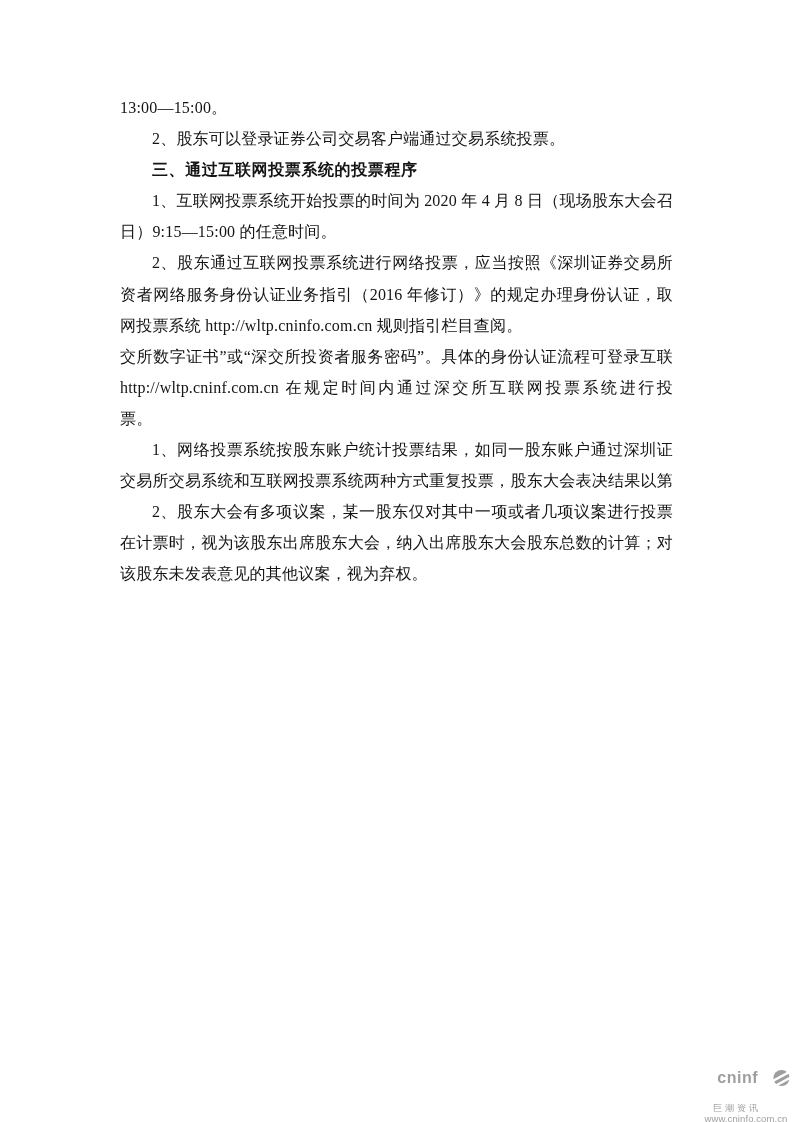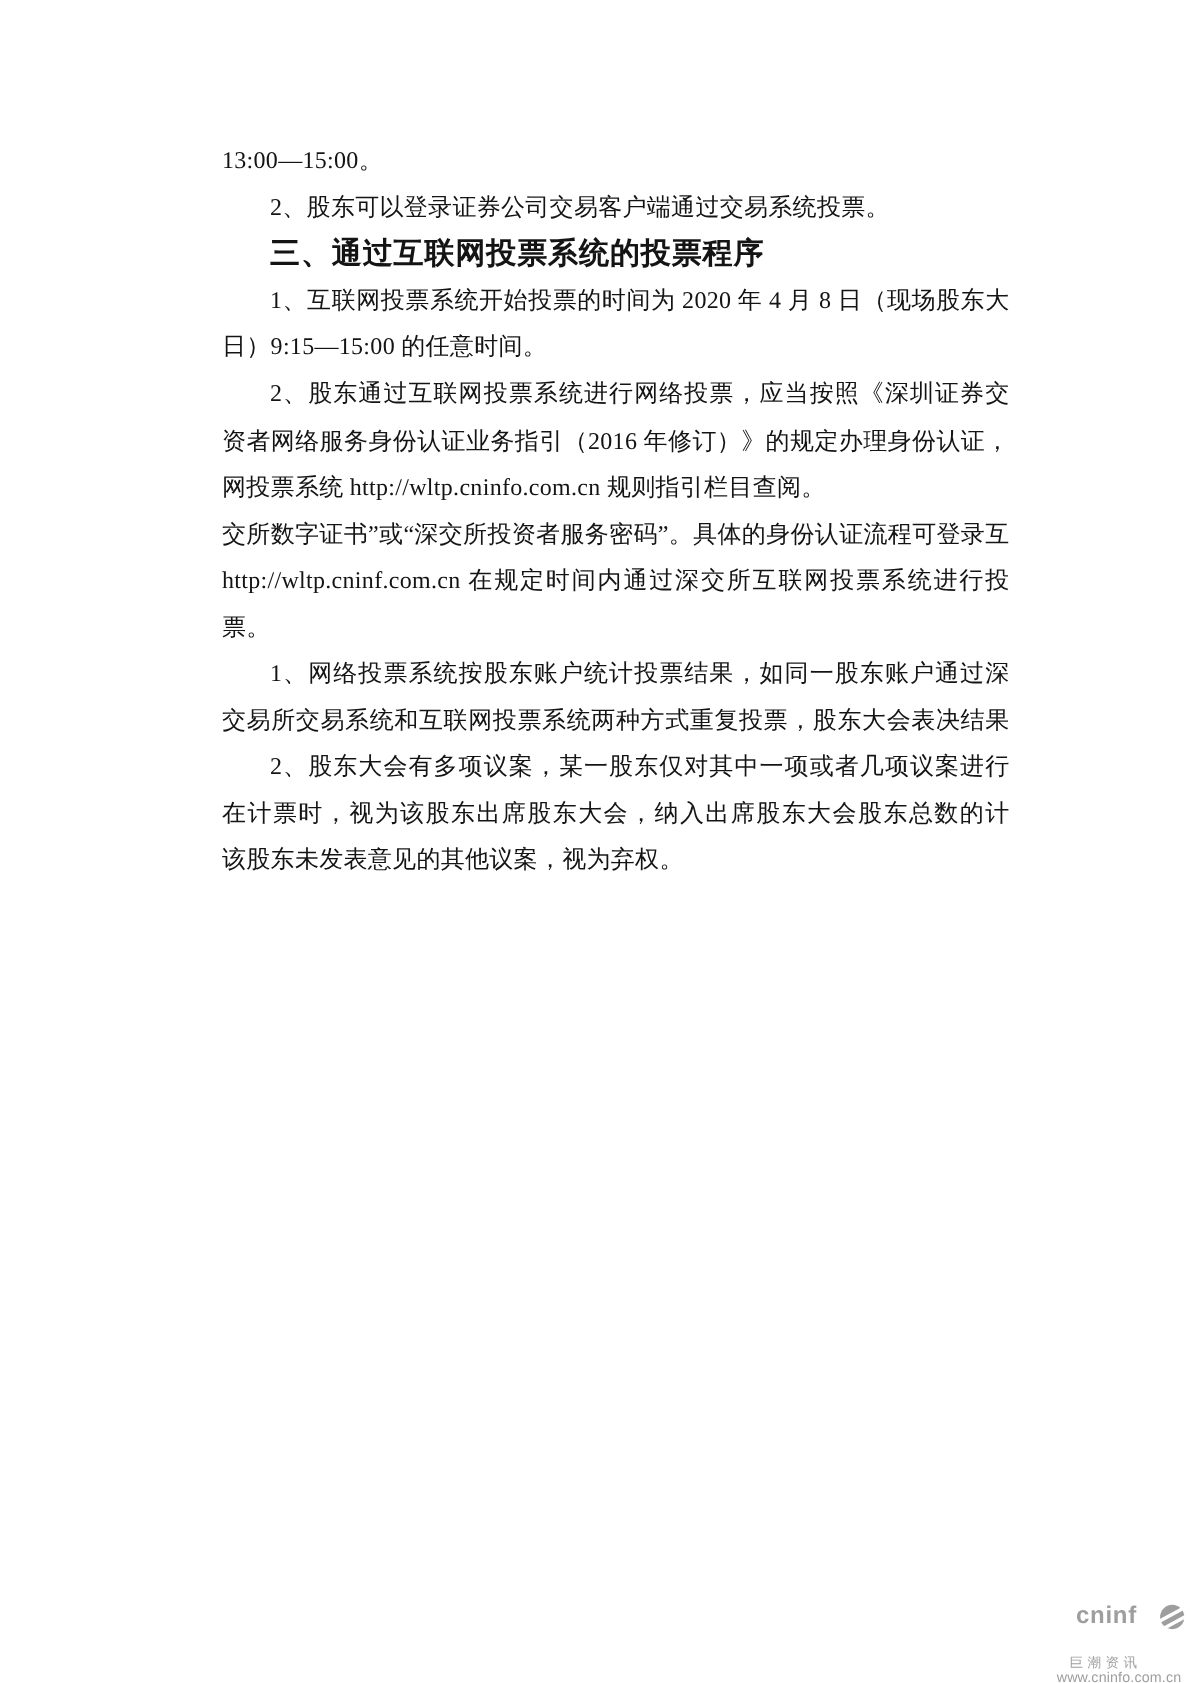--- a/index.html
+++ b/index.html
@@ -17,32 +17,31 @@
     left: 120px;
     top: 92px;
     width: 553px;
   }
   .line {
     height: 31.1px;
     line-height: 31.1px;
     font-size: 16px;
     overflow: hidden;
     letter-spacing: 0.2px;
-    margin-left: 28px;
   }
   .line.indent { text-indent: 32px; }
   .line.justify {
     text-align: justify;
     text-align-last: justify;
     text-justify: inter-character;
   }
   .line.heading {
     font-family: "Liberation Sans", "DejaVu Sans", sans-serif;
     font-weight: 700;
-    font-size: 20px;
+    font-size: 16px;
     letter-spacing: 0.6px;
   }
   .footer-logo {
     position: absolute;
     left: 701px;
     top: 1069px;
     width: 90px;
     color: #9e9e9e;
     font-family: "Liberation Sans", "DejaVu Sans", sans-serif;
     user-select: none;

